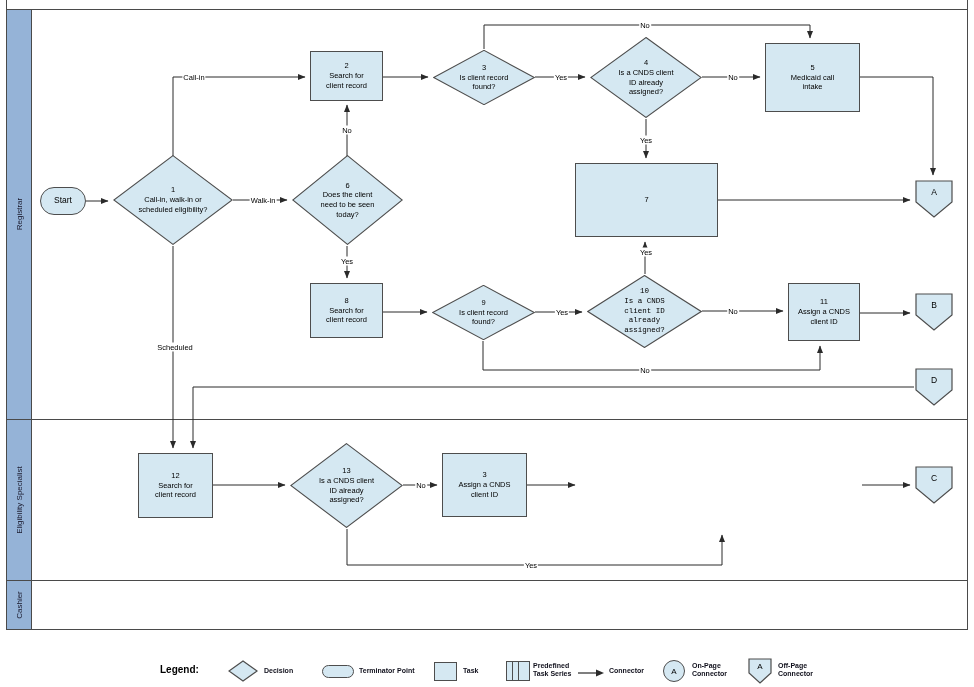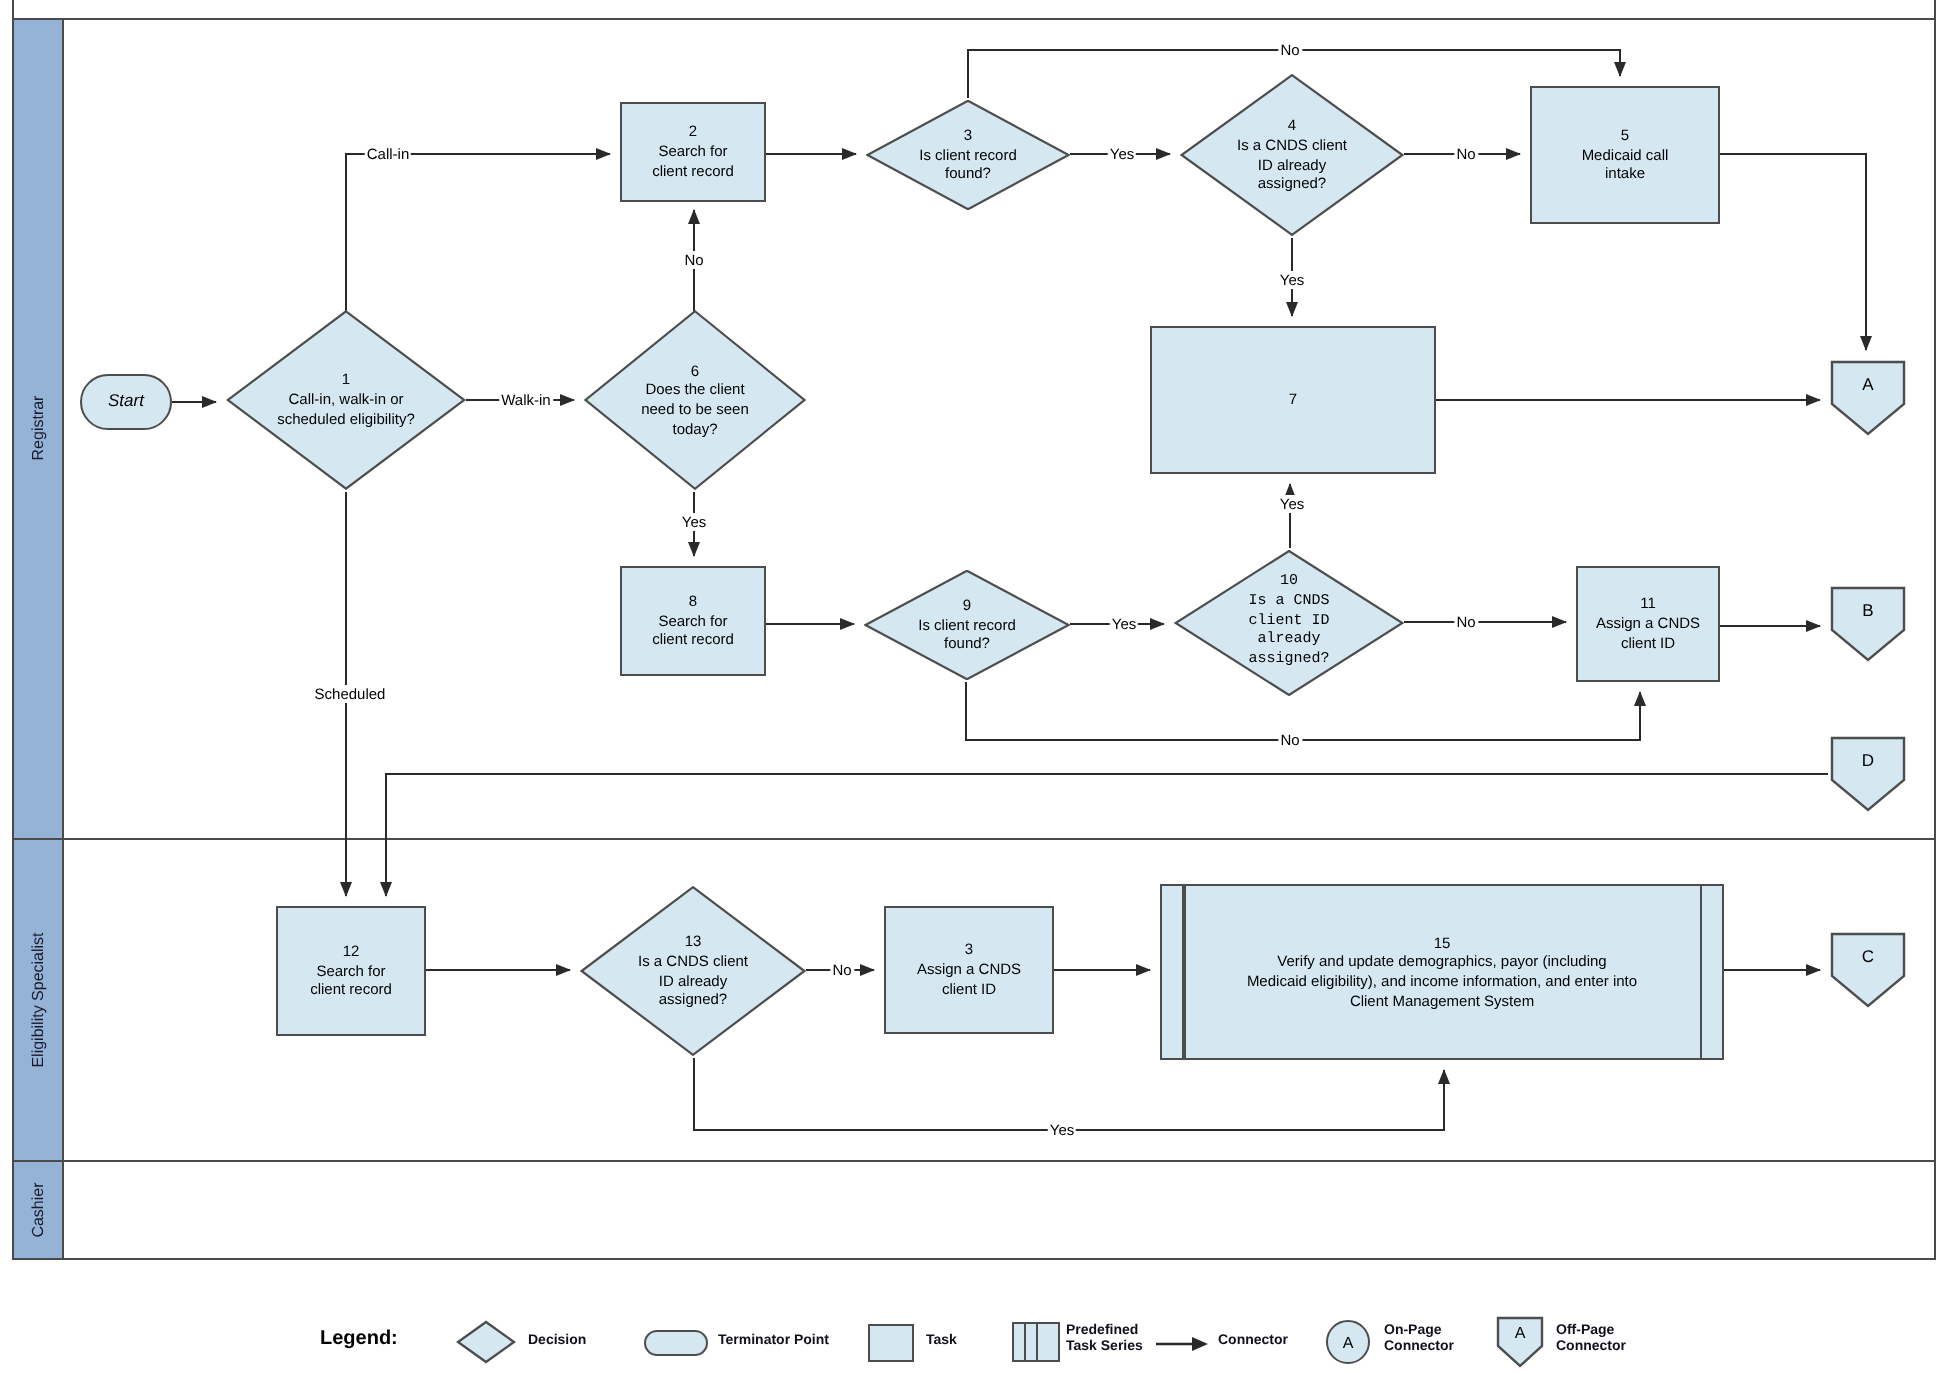--- a/index.html
+++ b/index.html
@@ -107,21 +107,21 @@
   <div class="elabel" style="left:347px;top:261px;">Yes</div>
   <div class="elabel" style="left:562px;top:312px;">Yes</div>
   <div class="elabel" style="left:646px;top:252px;">Yes</div>
   <div class="elabel" style="left:733px;top:311px;">No</div>
   <div class="elabel" style="left:645px;top:370px;">No</div>
   <div class="elabel" style="left:175px;top:347px;">Scheduled</div>
   <div class="elabel" style="left:421px;top:485px;">No</div>
   <div class="elabel" style="left:531px;top:565px;">Yes</div>
 
   <div class="node terminator" style="left:40px;top:187px;width:46px;height:28px;">
-    <div class="ntext" style="font-size:8.5px;font-style:italic;">Start</div>
+    <div class="ntext" style="font-size:8.5px;">Start</div>
   </div>
 
   <div class="node diamond" style="left:113px;top:155px;width:120px;height:90px;">
     <svg class="dshape" viewBox="0 0 100 100" preserveAspectRatio="none">
         <polygon points="50,0.7 99.3,50 50,99.3 0.7,50" style="fill:var(--shape-fill);stroke:var(--shape-border);stroke-width:1.1;vector-effect:non-scaling-stroke"></polygon>
       </svg>
     <div class="ntext" style="width:72px;"><span class="num">1</span><span>Call-in, walk-in or scheduled eligibility?</span></div>
   </div>
 
   <div class="node task" style="left:310px;top:51px;width:73px;height:50px;">
@@ -187,25 +187,20 @@
     <svg class="dshape" viewBox="0 0 100 100" preserveAspectRatio="none">
         <polygon points="50,0.7 99.3,50 50,99.3 0.7,50" style="fill:var(--shape-fill);stroke:var(--shape-border);stroke-width:1.1;vector-effect:non-scaling-stroke"></polygon>
       </svg>
     <div class="ntext" style="width:64px;"><span class="num">13</span><span>Is a CNDS client ID already assigned?</span></div>
   </div>
 
   <div class="node task" style="left:442px;top:453px;width:85px;height:64px;">
     <div class="ntext" style="width:58px;"><span class="num">3</span><span>Assign a CNDS client ID</span></div>
   </div>
 
-  <div class="node task" style="left:580px;top:442px;width:282px;height:88px;">
-    <div class="pbar" style="left:10px;"></div>
-    <div class="pbar" style="right:10px;"></div>
-    <div class="ntext" style="width:196px;"><span class="num">15</span><span>Verify and update demographics, payor (including Medicaid eligibility), and income information, and enter into Client Management System</span></div>
-  </div>
 
   <div class="offpage" style="left:915px;top:180px;">
     <svg viewBox="0 0 38 38" width="38" height="38">
         <polygon points="1,1 37,1 37,22 19,37 1,22" style="fill:var(--shape-fill);stroke:var(--shape-border);stroke-width:1.2;"></polygon>
       </svg>
     <span class="oletter">A</span>
   </div>
   <div class="offpage" style="left:915px;top:293px;">
     <svg viewBox="0 0 38 38" width="38" height="38">
         <polygon points="1,1 37,1 37,22 19,37 1,22" style="fill:var(--shape-fill);stroke:var(--shape-border);stroke-width:1.2;"></polygon>

